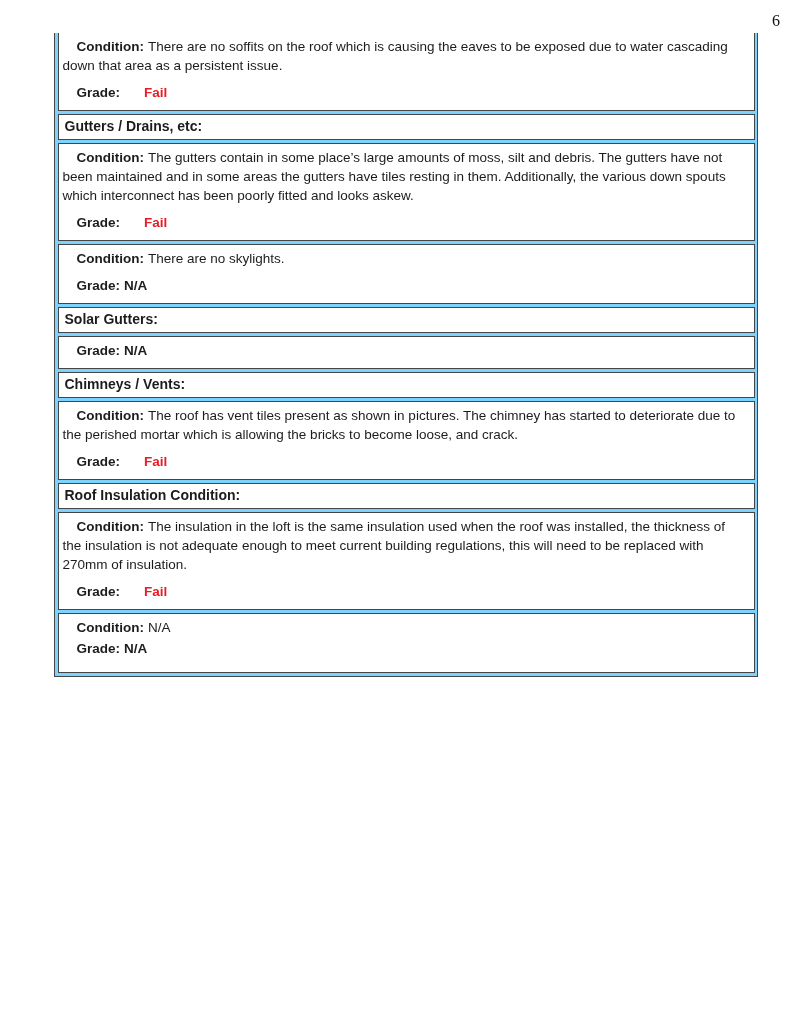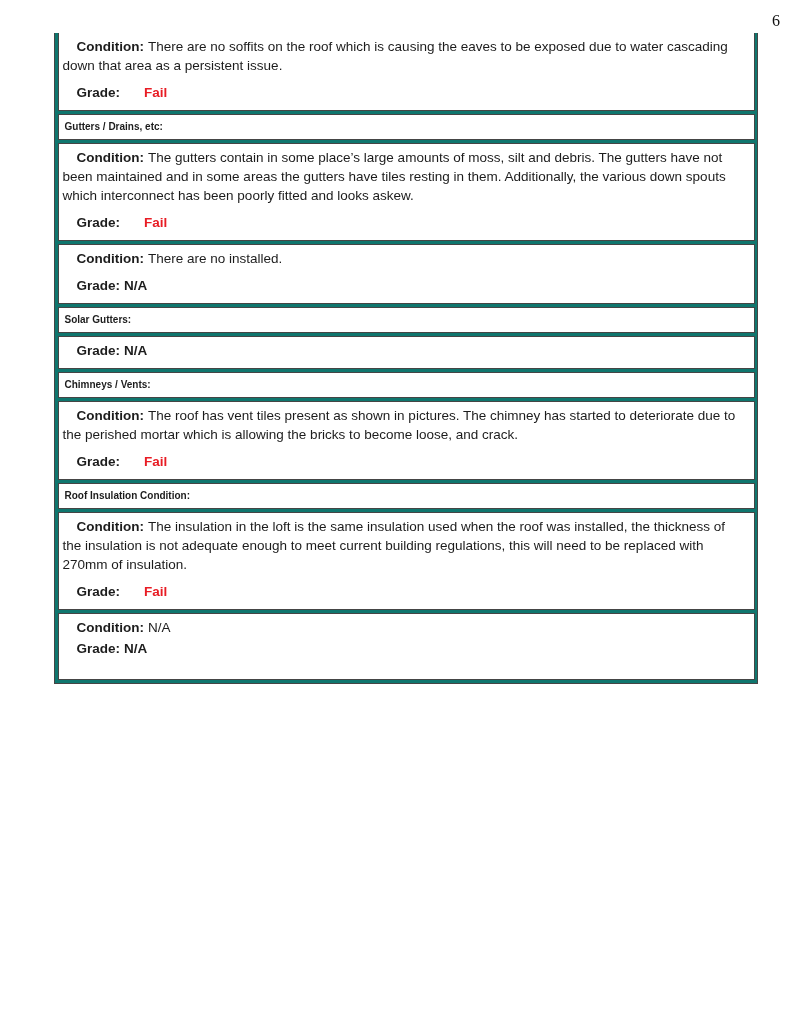--- a/index.html
+++ b/index.html
@@ -26,48 +26,48 @@
   .report-table{
     position:absolute;
     left:54px;top:33px;
     width:704px;
     border:1.5px solid var(--border-gray);
     border-top:none;
     padding:2.5px;
     display:flex;
     flex-direction:column;
     gap:3px;
-    background:#0f766e;
+    background:#7dd3fc;
   }
   .row{display:flex;flex-direction:column;gap:3px;}
   .cell{
     border:1.5px solid var(--border-gray);
     background:#fff;
   }
   .cell.no-top{
     border-top:none;
     margin-top:-2.5px;
   }
   .header-cell{
     font-weight:bold;
-    font-size:10px;
+    font-size:14px;
     padding:3px 6px 4px 6px;
     line-height:17px;
   }
   .body-cell{
     font-size:13.5px;
     line-height:19px;
     padding:4px 10px 0 4px;
   }
   .para{
     margin:0 0 8px 0;
     text-indent:14px;
   }
   .tight .para{margin:0 0 2px 0;}
-  .tight{padding-bottom:19px;}
+  .tight{padding-bottom:12px;}
   .lbl{margin-right:4px;}
   .grade-value{font-weight:bold;}
   .grade-value[data-status="fail"]{color:var(--fail-red);padding-left:20px;}
   .grade-value[data-status="na"]{color:#1c1c1c;}
 </style>
 </head>
 <body>
 
 <div class="page-number">6</div>
 
@@ -84,21 +84,21 @@
       <span>Gutters / Drains, etc:</span>
     </div>
     <div class="cell body-cell">
       <p class="para"><b class="lbl">Condition:</b><span>The gutters contain in some place’s large amounts of moss, silt and debris. The gutters have not been maintained and in some areas the gutters have tiles resting in them. Additionally, the various down spouts which interconnect has been poorly fitted and looks askew.</span></p>
       <p class="para"><b class="lbl">Grade:</b><span class="grade-value" data-status="fail">Fail</span></p>
     </div>
   </div>
 
   <div class="row">
     <div class="cell body-cell">
-      <p class="para"><b class="lbl">Condition:</b><span>There are no installed.</span></p>
+      <p class="para"><b class="lbl">Condition:</b><span>There are no skylights.</span></p>
       <p class="para"><b class="lbl">Grade:</b><span class="grade-value" data-status="na">N/A</span></p>
     </div>
   </div>
 
   <div class="row">
     <div class="cell header-cell">
       <span>Solar Gutters:</span>
     </div>
     <div class="cell body-cell">
       <p class="para"><b class="lbl">Grade:</b><span class="grade-value" data-status="na">N/A</span></p>

